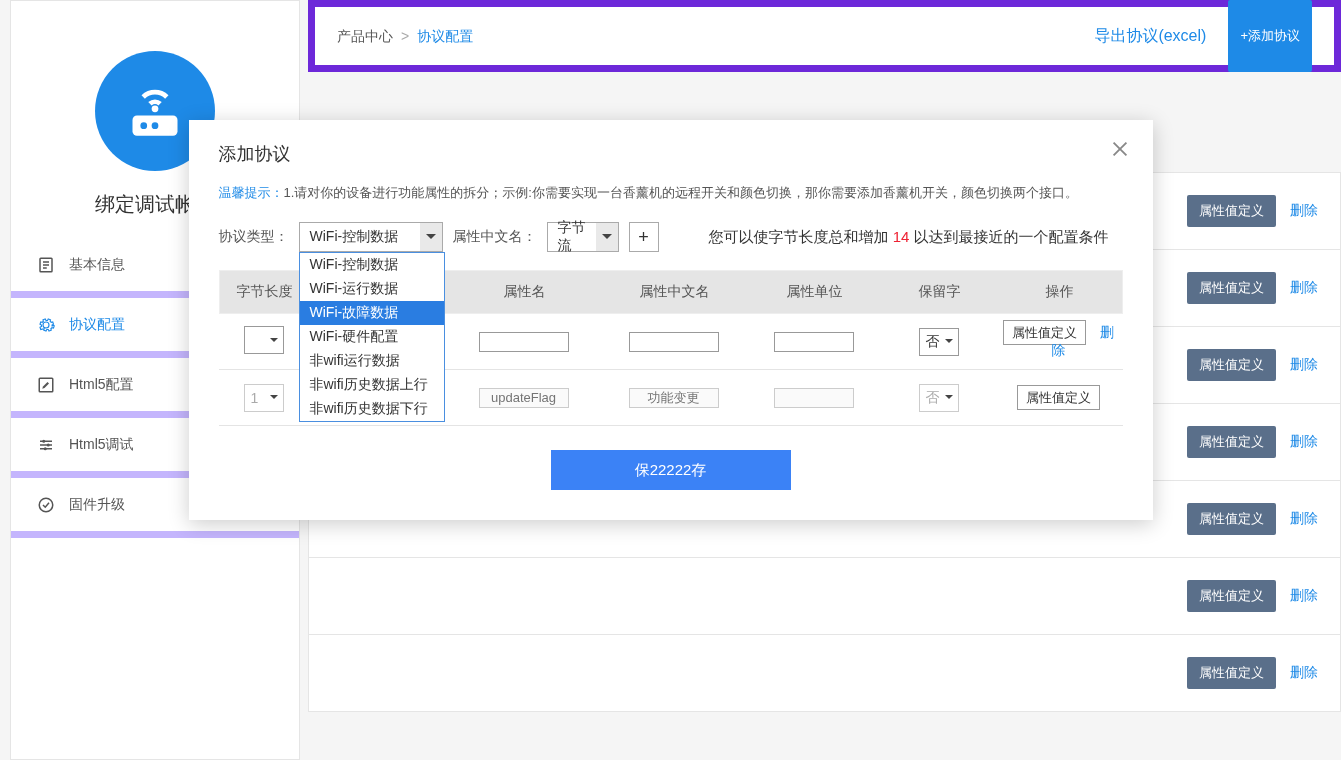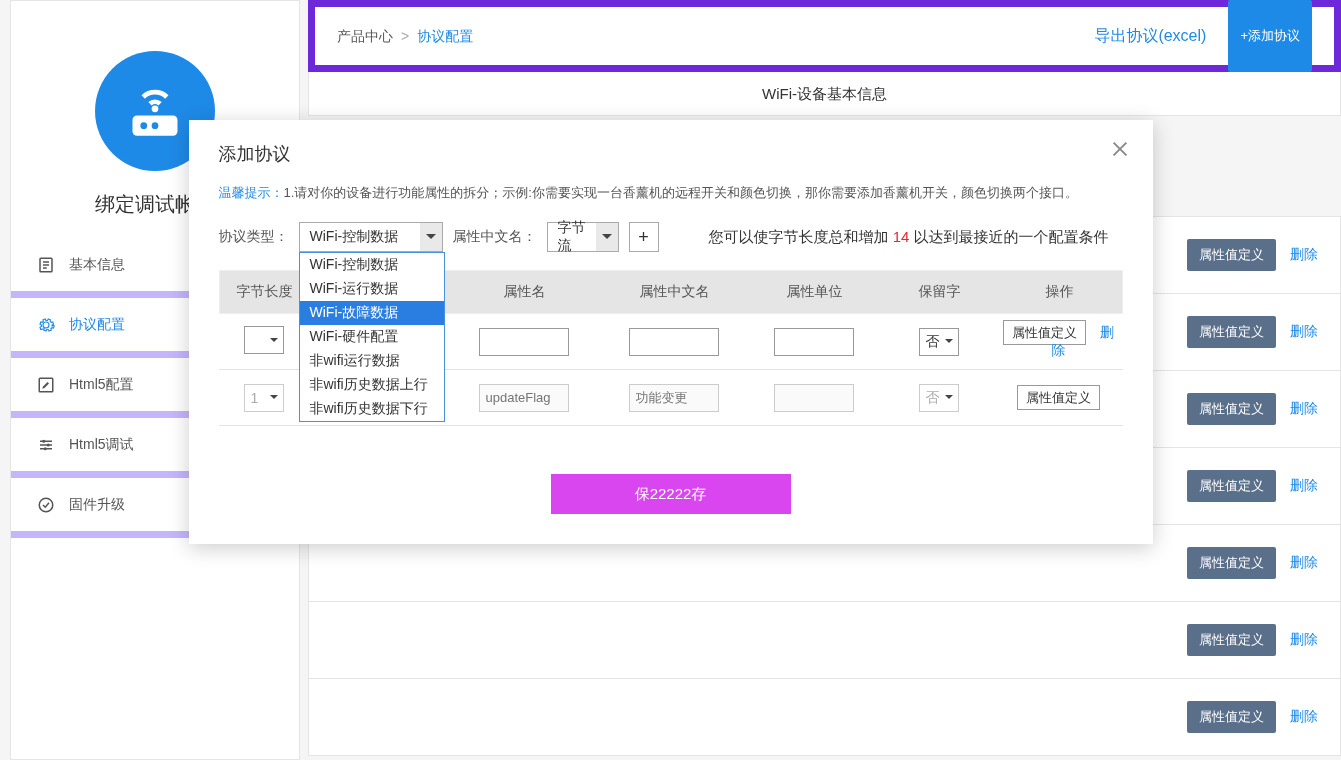--- a/index.html
+++ b/index.html
@@ -42,29 +42,29 @@
   .sel-main{width:144px}
   .sel-small{width:72px}
   .plus-btn{width:30px;height:30px;border:1px solid #aaa;background:#fff;display:flex;align-items:center;justify-content:center;font-size:18px;cursor:pointer}
   .info-text{margin-left:40px;font-size:15px}
   .info-text .num{color:#e23}
   .dropdown{position:absolute;left:-1px;top:29px;width:146px;border:1px solid #4a8fe0;background:#fff;z-index:10}
   .dropdown div{padding:3px 10px;font-size:14px;cursor:pointer;white-space:nowrap}
   .dropdown div.sel-active{background:#2a7de1;color:#fff}
   .tbl-head{background:#e5e5e5;display:grid;grid-template-columns:90px 140px 150px 150px 130px 120px 120px;gap:0;align-items:center;height:44px;text-align:center;font-size:14px;color:#555;border:1px solid #eee}
   .tbl-row{display:grid;grid-template-columns:90px 140px 150px 150px 130px 120px 120px;align-items:center;height:56px;text-align:center;border-bottom:1px solid #e4e4e4}
-  .tbl-row input[type=text]{width:86px;height:28px;border:1px solid #999;padding:0 6px;font-size:13px;text-align:left}
+  .tbl-row input[type=text]{width:86px;height:20px;border:1px solid #999;padding:0 6px;font-size:13px;text-align:center}
   .tbl-row input.wide{width:120px}
   .tbl-row .mini-sel{display:inline-flex;width:60px;height:28px;border:1px solid #999;align-items:center;padding:0 18px 0 8px;position:relative;background:#fff}
   .tbl-row .mini-sel::after{content:"";position:absolute;right:5px;border:4px solid transparent;border-top-color:#444;margin-top:3px}
   .mini-sel.w40{width:40px;padding-left:6px}
   .attr-btn{border:1px solid #999;padding:4px 8px;background:#fff;font-size:13px;cursor:pointer}
   .del-link{color:#1e8ae7;margin-left:10px;cursor:pointer}
   .tbl-row.disabled input,.tbl-row.disabled .mini-sel{color:#aaa;border-color:#ccc}
-  .save-btn{display:block;margin:48px auto 0;width:240px;height:40px;background:#d946ef;color:#fff;border:none;font-size:15px;cursor:pointer}
+  .save-btn{display:block;margin:24px auto 0;width:240px;height:40px;background:#3b82f6;color:#fff;border:none;font-size:15px;cursor:pointer}
 </style>
 </head>
 <body>
 
 <div class="wrap">
   <aside class="sidebar">
     <div class="logo">
       <svg viewBox="0 0 64 64">
         <path d="M20 18a17 17 0 0 1 24 0l-3 3a13 13 0 0 0-18 0z"></path>
         <path d="M26 24a9 9 0 0 1 12 0l-3 3a5 5 0 0 0-6 0z"></path>
@@ -121,21 +121,20 @@
 
   <main class="main">
     <div class="topbar">
       <span class="crumb1">产品中心</span>
       <span class="sep">&gt;</span>
       <span class="crumb2">协议配置</span>
       <span class="spacer"></span>
       <span class="export-link">导出协议(excel)</span>
       <span class="add-btn">+添加协议</span>
     </div>
-    <div class="panel-title">WiFi-设备基本信息</div>
     <div class="rows" id="rows-host">
         <div class="row">
           <span class="chip">属性值定义</span>
           <span class="del">删除</span>
         </div>
         <div class="row">
           <span class="chip">属性值定义</span>
           <span class="del">删除</span>
         </div>
         <div class="row">

